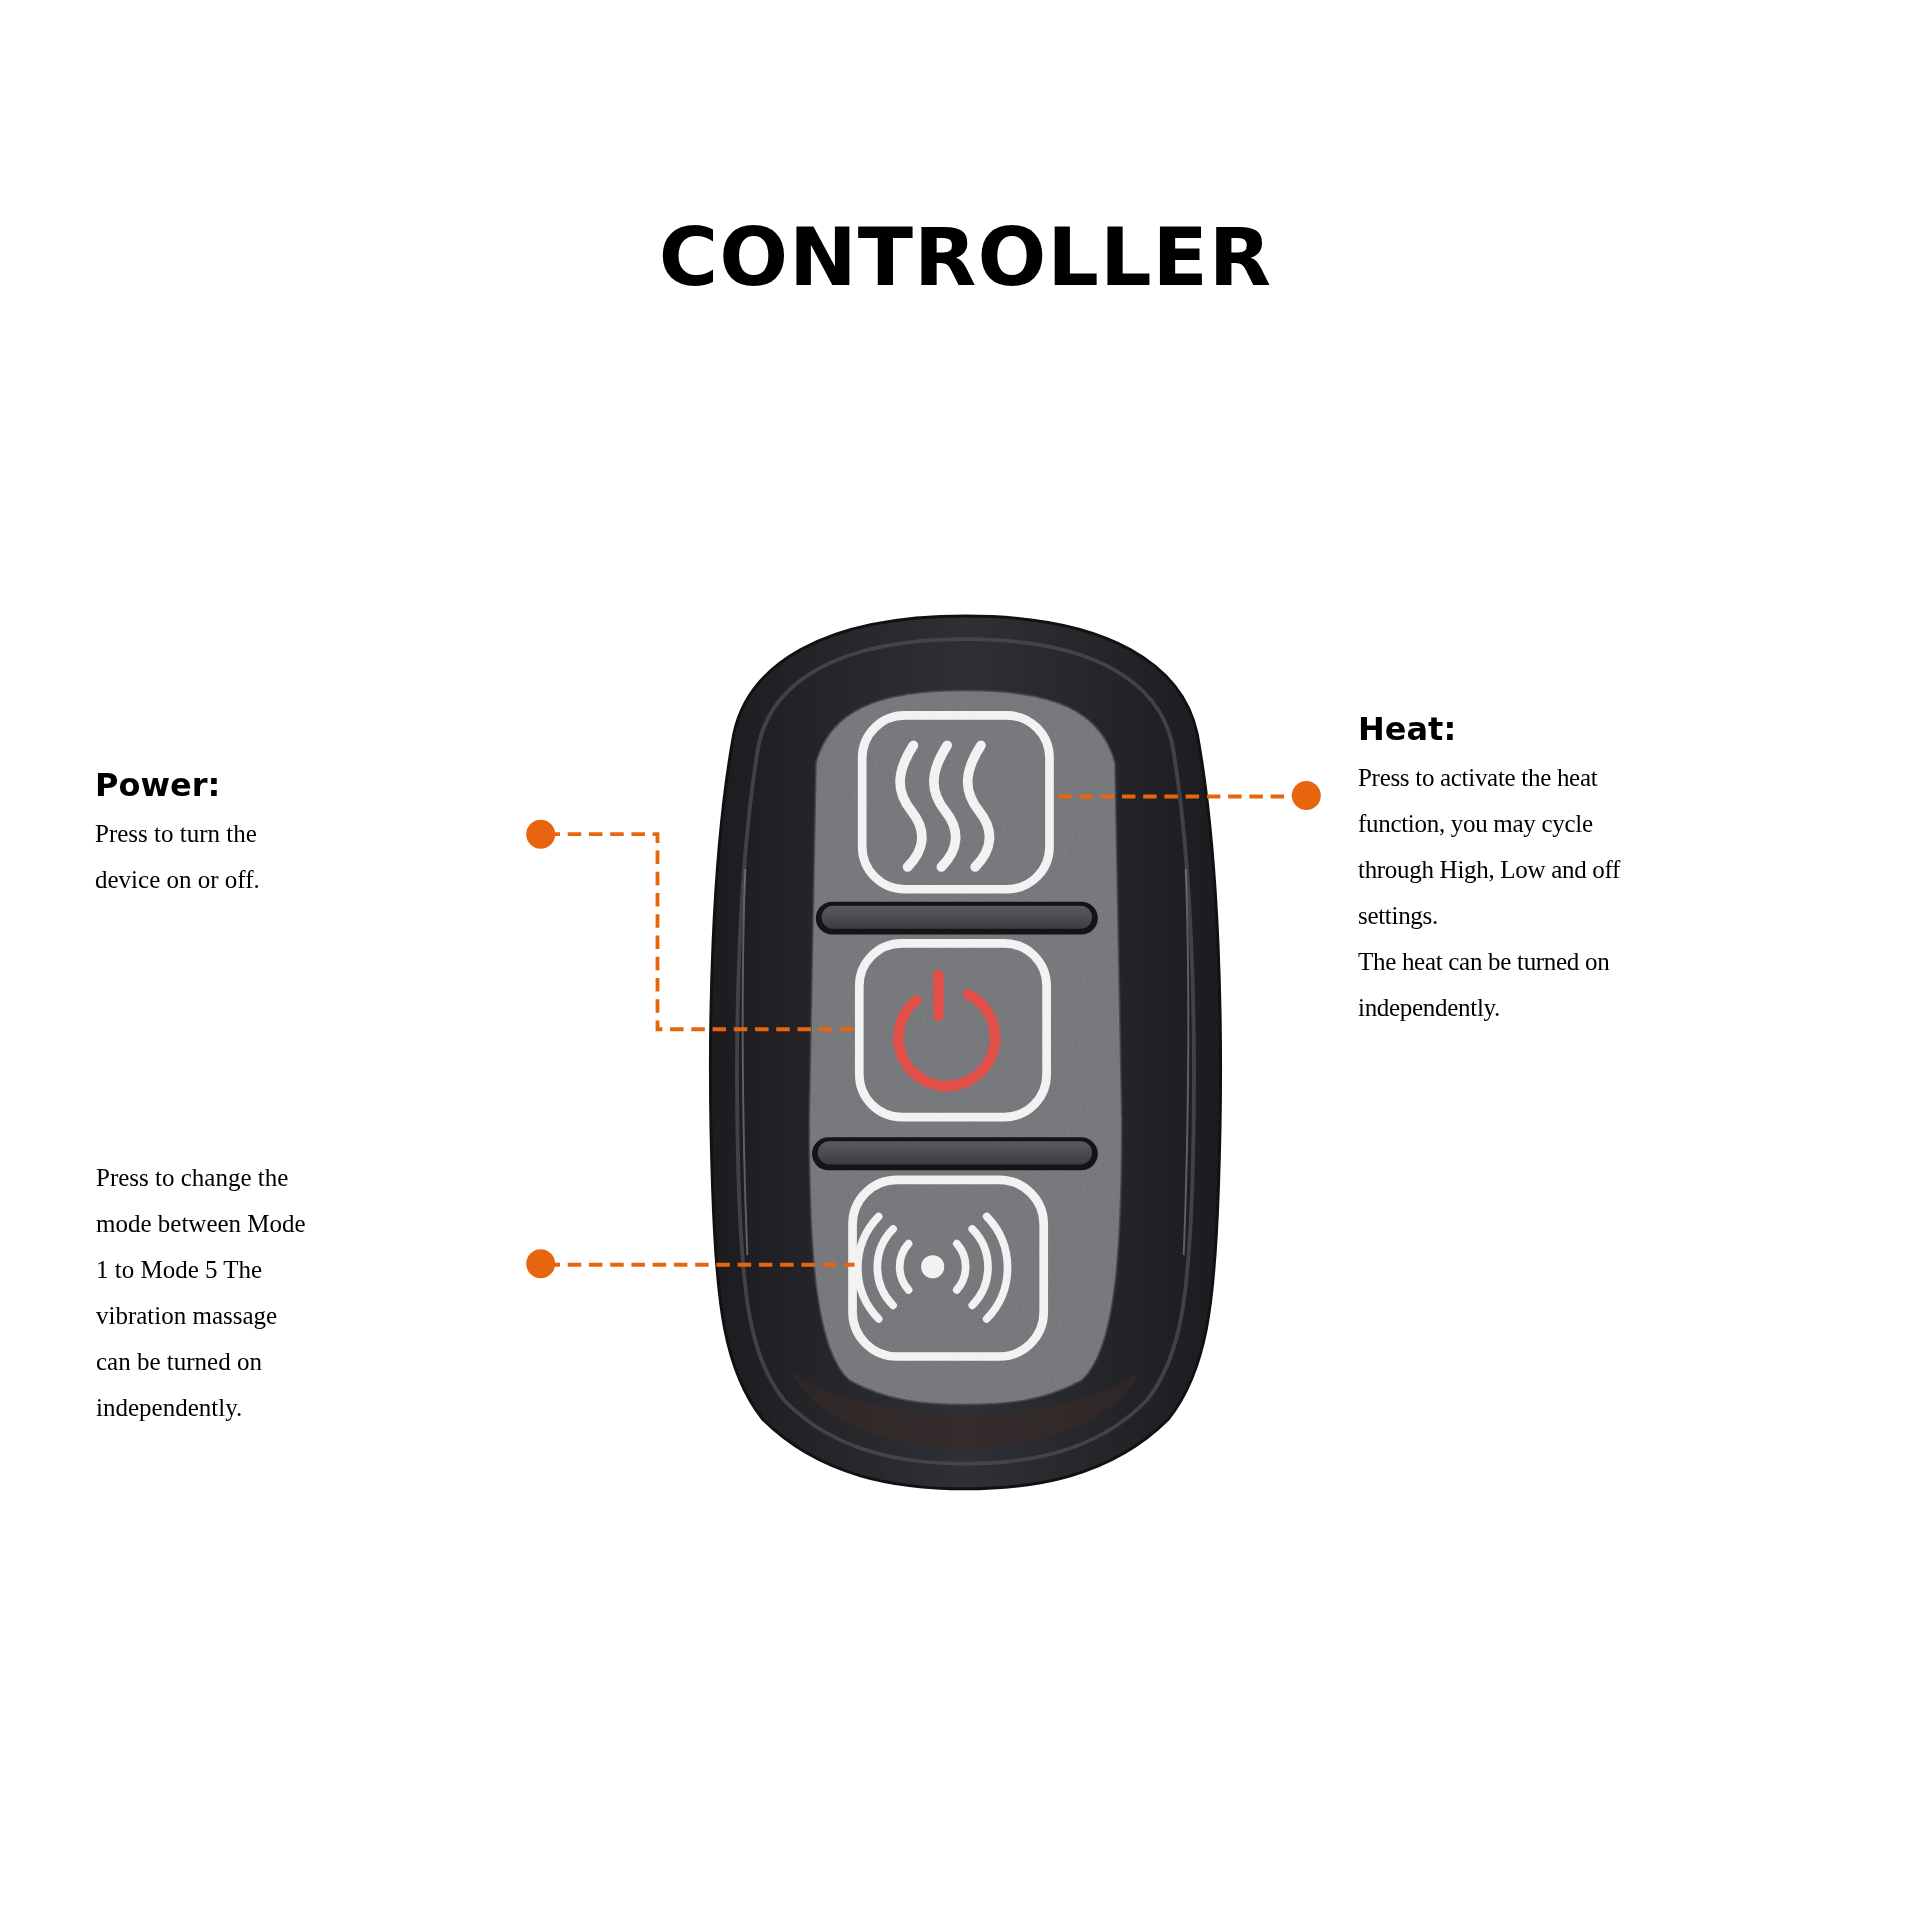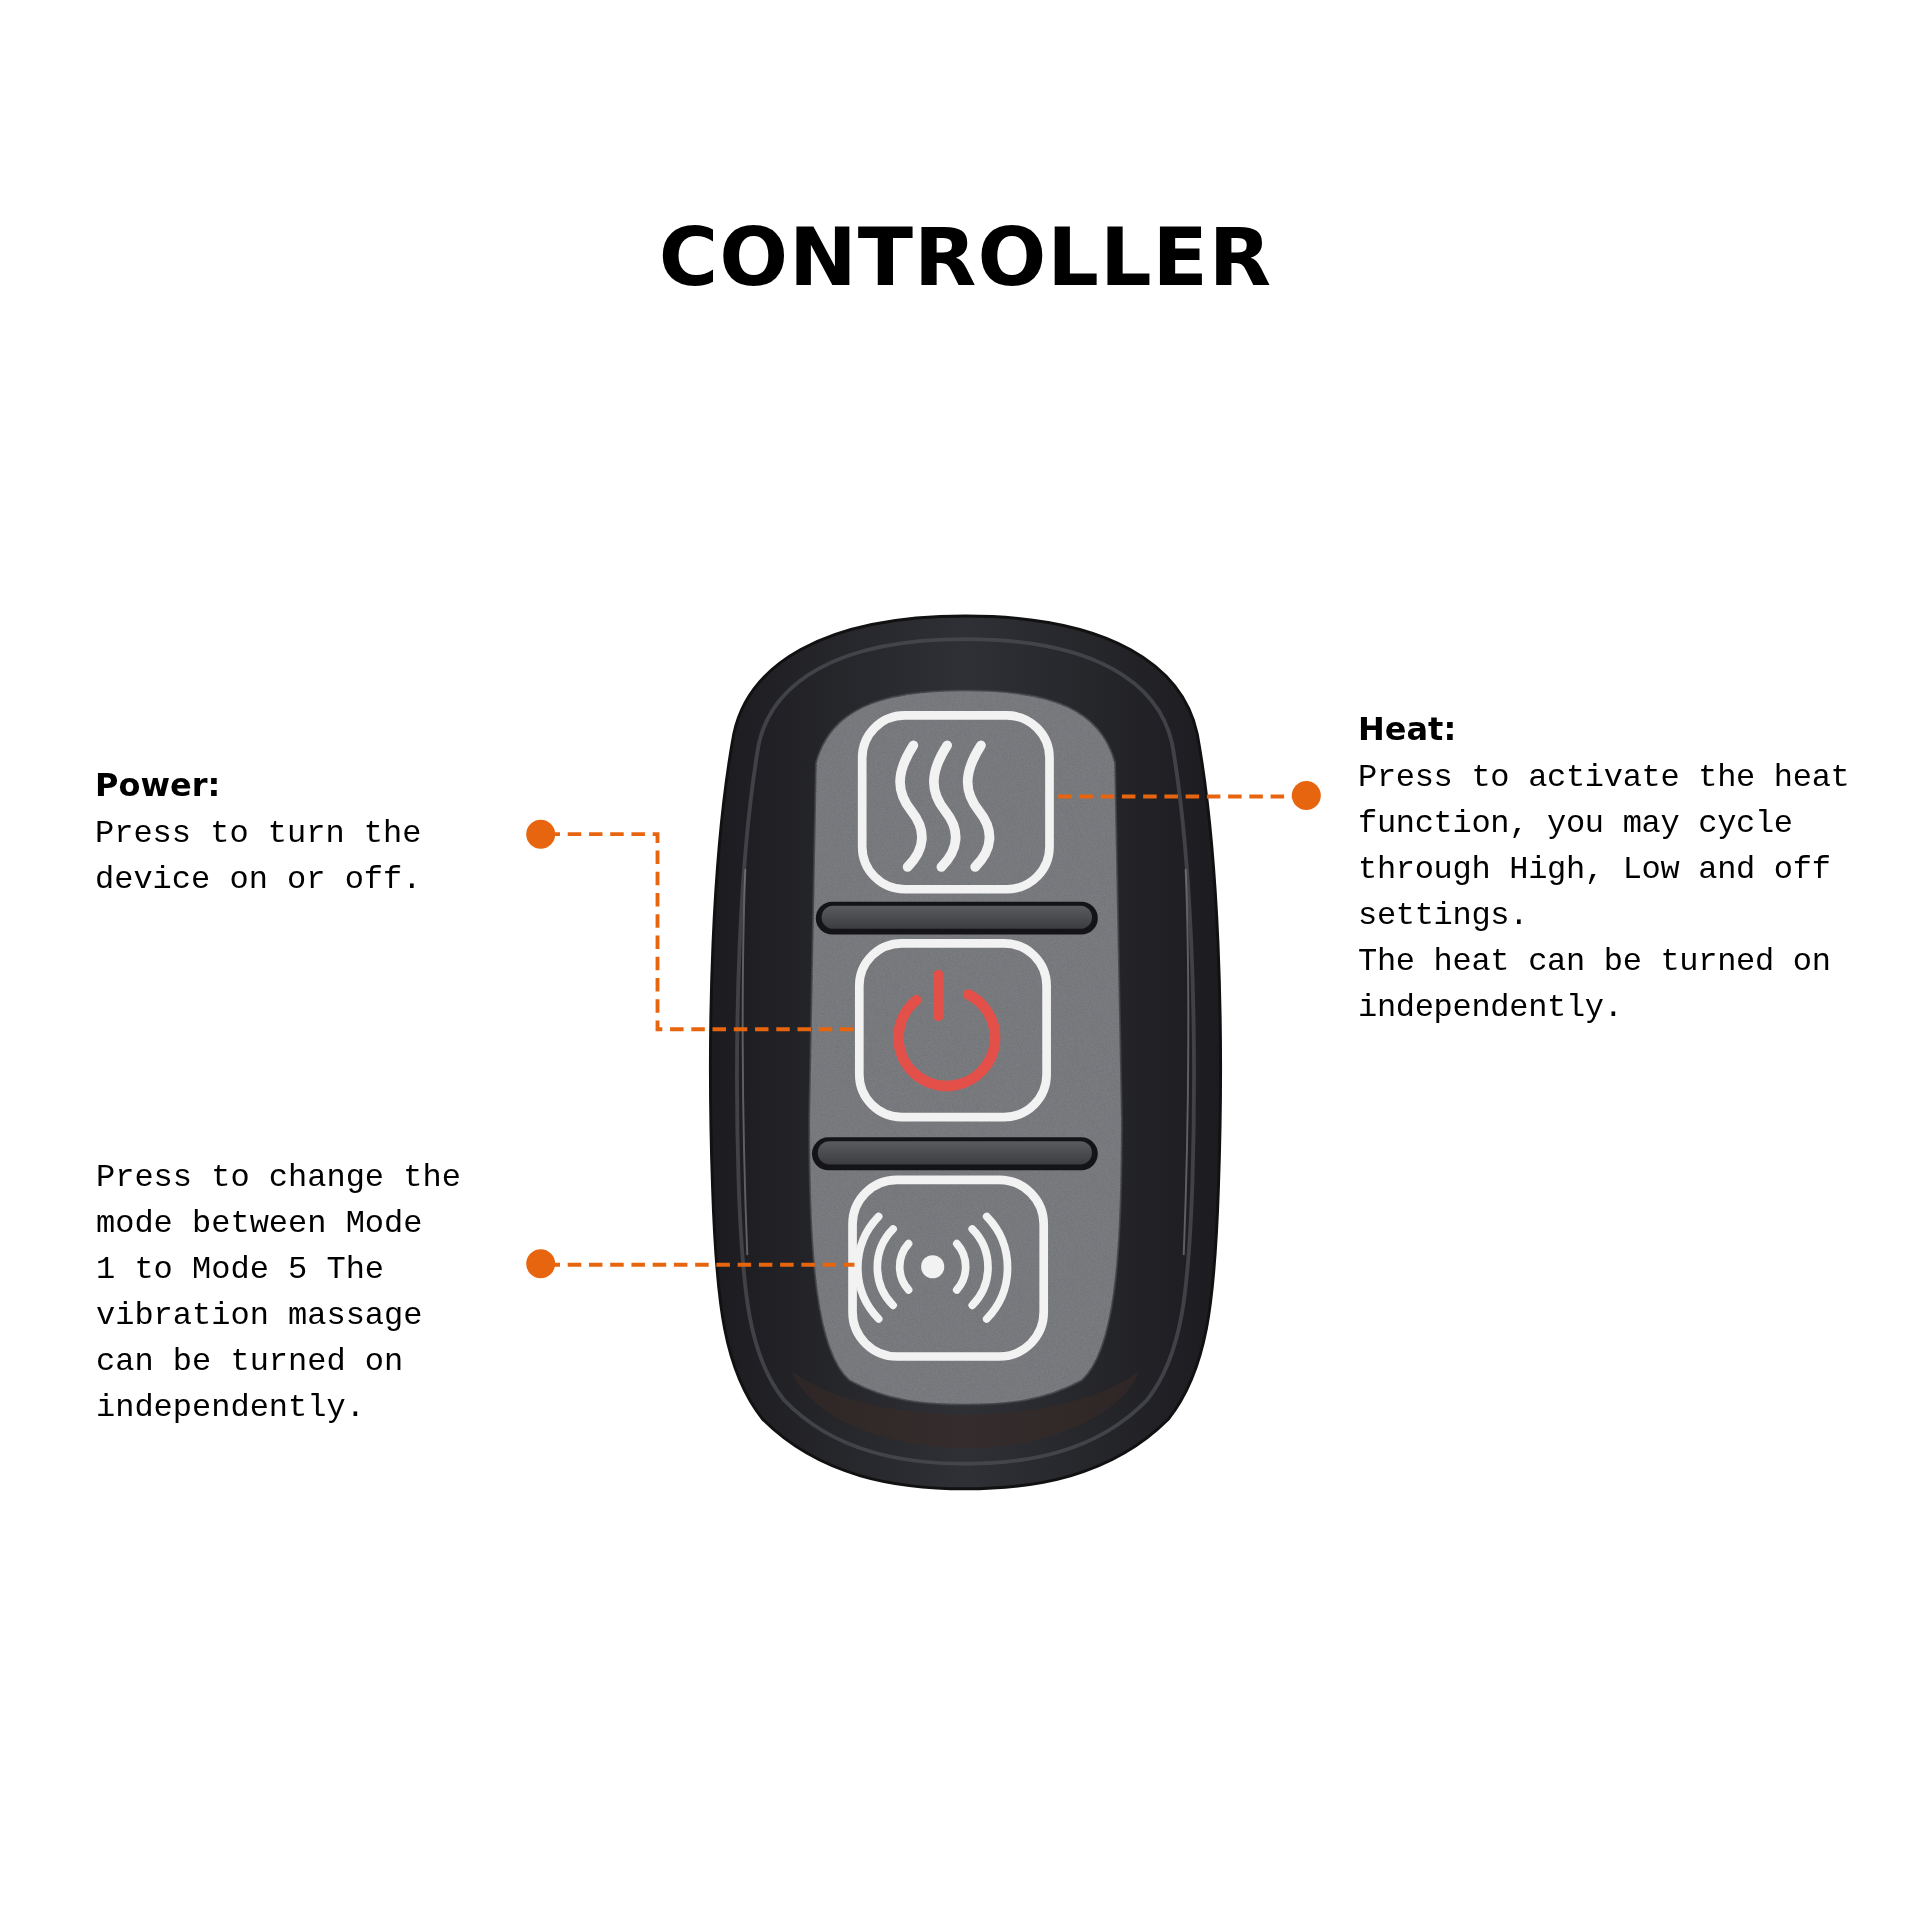--- a/index.html
+++ b/index.html
@@ -9,21 +9,21 @@
   }
   .title {
     position: absolute; left: 0; right: 0; top: 210px; text-align: center;
     font-family: "DejaVu Sans", sans-serif; font-weight: bold; font-size: 81px; letter-spacing: 1px;
   }
   .callout { position: absolute; }
   .callout .heading {
     font-family: "DejaVu Sans", sans-serif; font-weight: bold; font-size: 32px; line-height: 52px;
   }
   .callout .body {
-    font-family: Liberation Mono, monospace; font-size: 32px; line-height: 46px; white-space: pre-line;
+    font-family: Liberation Serif, serif; font-size: 25px; line-height: 46px; white-space: pre-line;
   }
   #callout-power { left: 95px; top: 759px; width: 463px; }
   #callout-heat { left: 1358px; top: 703px; width: 560px; }
   #callout-vibration { left: 96px; top: 1155px; width: 541px; }
   #callout-heat .body { letter-spacing: -0.3px; }
   svg.overlay { position: absolute; left: 0; top: 0; }
 </style>
 </head>
 <body>
 

